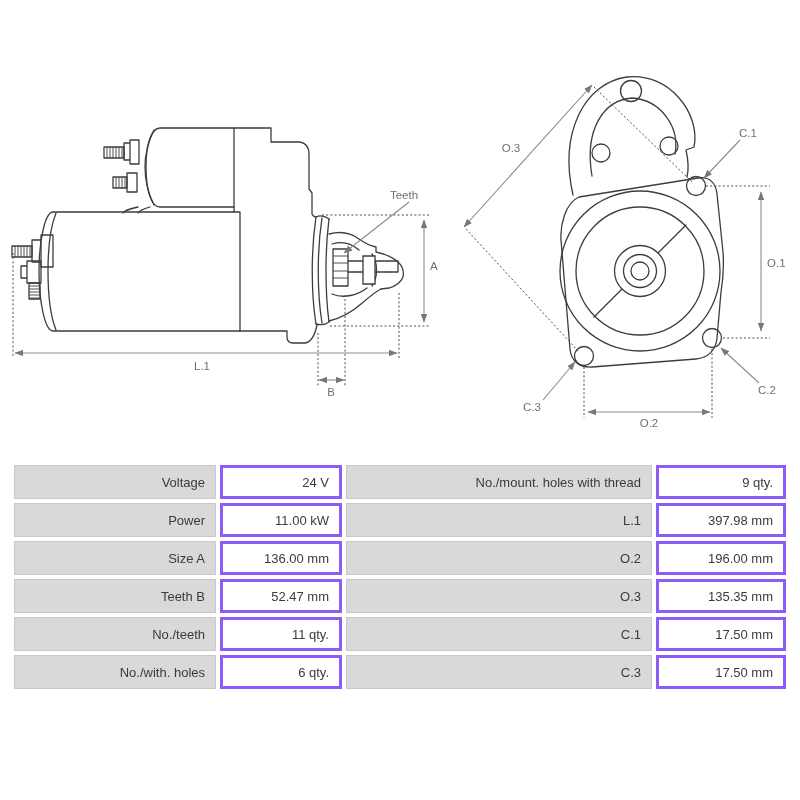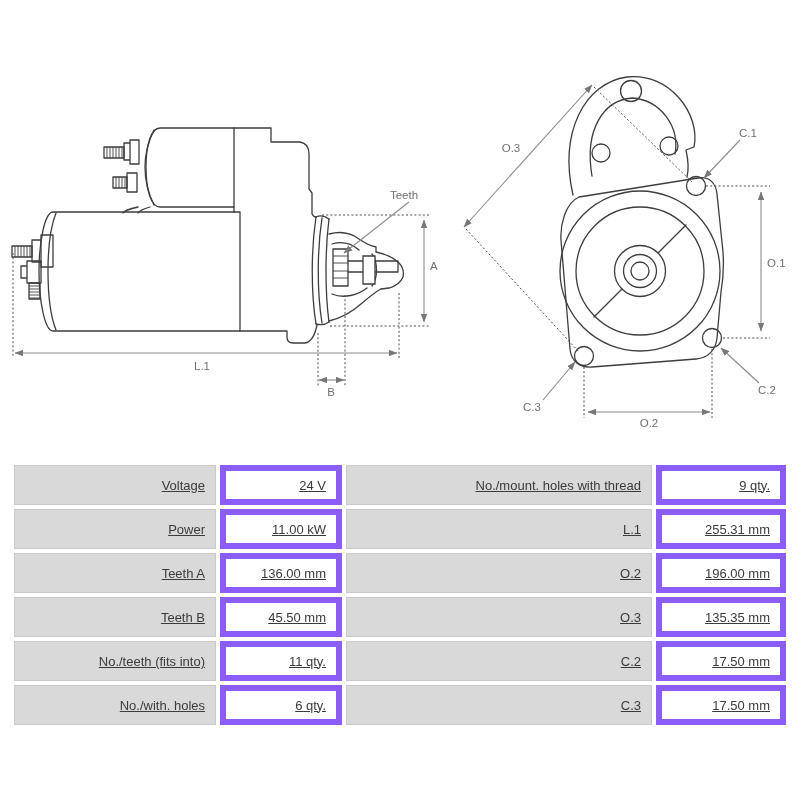--- a/index.html
+++ b/index.html
@@ -10,23 +10,23 @@
   .part{fill:none;stroke:var(--outline,#3d3d3d);stroke-width:1.3;stroke-linecap:round;stroke-linejoin:round;}
   .thin{fill:none;stroke:var(--outline,#3d3d3d);stroke-width:0.9;}
   .dim{fill:none;stroke:var(--dim-line,#8c8c8c);stroke-width:1.1;}
   .dot{fill:none;stroke:#4d4d4d;stroke-width:1;stroke-dasharray:2 2.2;}
   .dimtext{fill:var(--dim-text,#707070);font-size:11.5px;}
   .mask{fill:#fff;stroke:var(--outline,#3d3d3d);stroke-width:1.3;}
   table.spec{position:absolute;left:10px;top:461px;width:780px;
              border-collapse:separate;border-spacing:4px;table-layout:fixed;}
   table.spec td{height:28px;font-size:13px;color:var(--tbl-text,#3b3b3b);
                 text-align:right;padding:0 10px 0 2px;vertical-align:middle;
-                white-space:nowrap;overflow:hidden;text-decoration:underline;}
+                white-space:nowrap;overflow:hidden;}
   td.lbl{background:var(--label-bg,#d9d9d9);border:1px solid var(--cell-border,#c9c9c9);}
-  td.val{background:#ffffff;border:6px solid #8b5cf6;}
+  td.val{background:#ffffff;border:3px solid #8b5cf6;}
 </style>
 </head>
 <body>
 
 <div class="drawing-wrap">
 <svg width="800" height="460" viewBox="0 0 800 460">
   <defs>
     <marker id="arw" viewBox="0 0 8 6" refX="7.5" refY="3" markerWidth="8" markerHeight="6" orient="auto-start-reverse">
       <path d="M0,0 L8,3 L0,6 Z" fill="#777"></path>
     </marker>
@@ -151,38 +151,38 @@
     <tr>
       <td class="lbl">Voltage</td>
       <td class="val">24 V</td>
       <td class="lbl">No./mount. holes with thread</td>
       <td class="val">9 qty.</td>
     </tr>
     <tr>
       <td class="lbl">Power</td>
       <td class="val">11.00 kW</td>
       <td class="lbl">L.1</td>
-      <td class="val">255.31 mm</td>
+      <td class="val">397.98 mm</td>
     </tr>
     <tr>
-      <td class="lbl">Teeth A</td>
+      <td class="lbl">Size A</td>
       <td class="val">136.00 mm</td>
       <td class="lbl">O.2</td>
       <td class="val">196.00 mm</td>
     </tr>
     <tr>
       <td class="lbl">Teeth B</td>
-      <td class="val">45.50 mm</td>
+      <td class="val">52.47 mm</td>
       <td class="lbl">O.3</td>
       <td class="val">135.35 mm</td>
     </tr>
     <tr>
-      <td class="lbl">No./teeth (fits into)</td>
+      <td class="lbl">No./teeth</td>
       <td class="val">11 qty.</td>
-      <td class="lbl">C.2</td>
+      <td class="lbl">C.1</td>
       <td class="val">17.50 mm</td>
     </tr>
     <tr>
       <td class="lbl">No./with. holes</td>
       <td class="val">6 qty.</td>
       <td class="lbl">C.3</td>
       <td class="val">17.50 mm</td>
     </tr>
   </tbody>
 </table>

